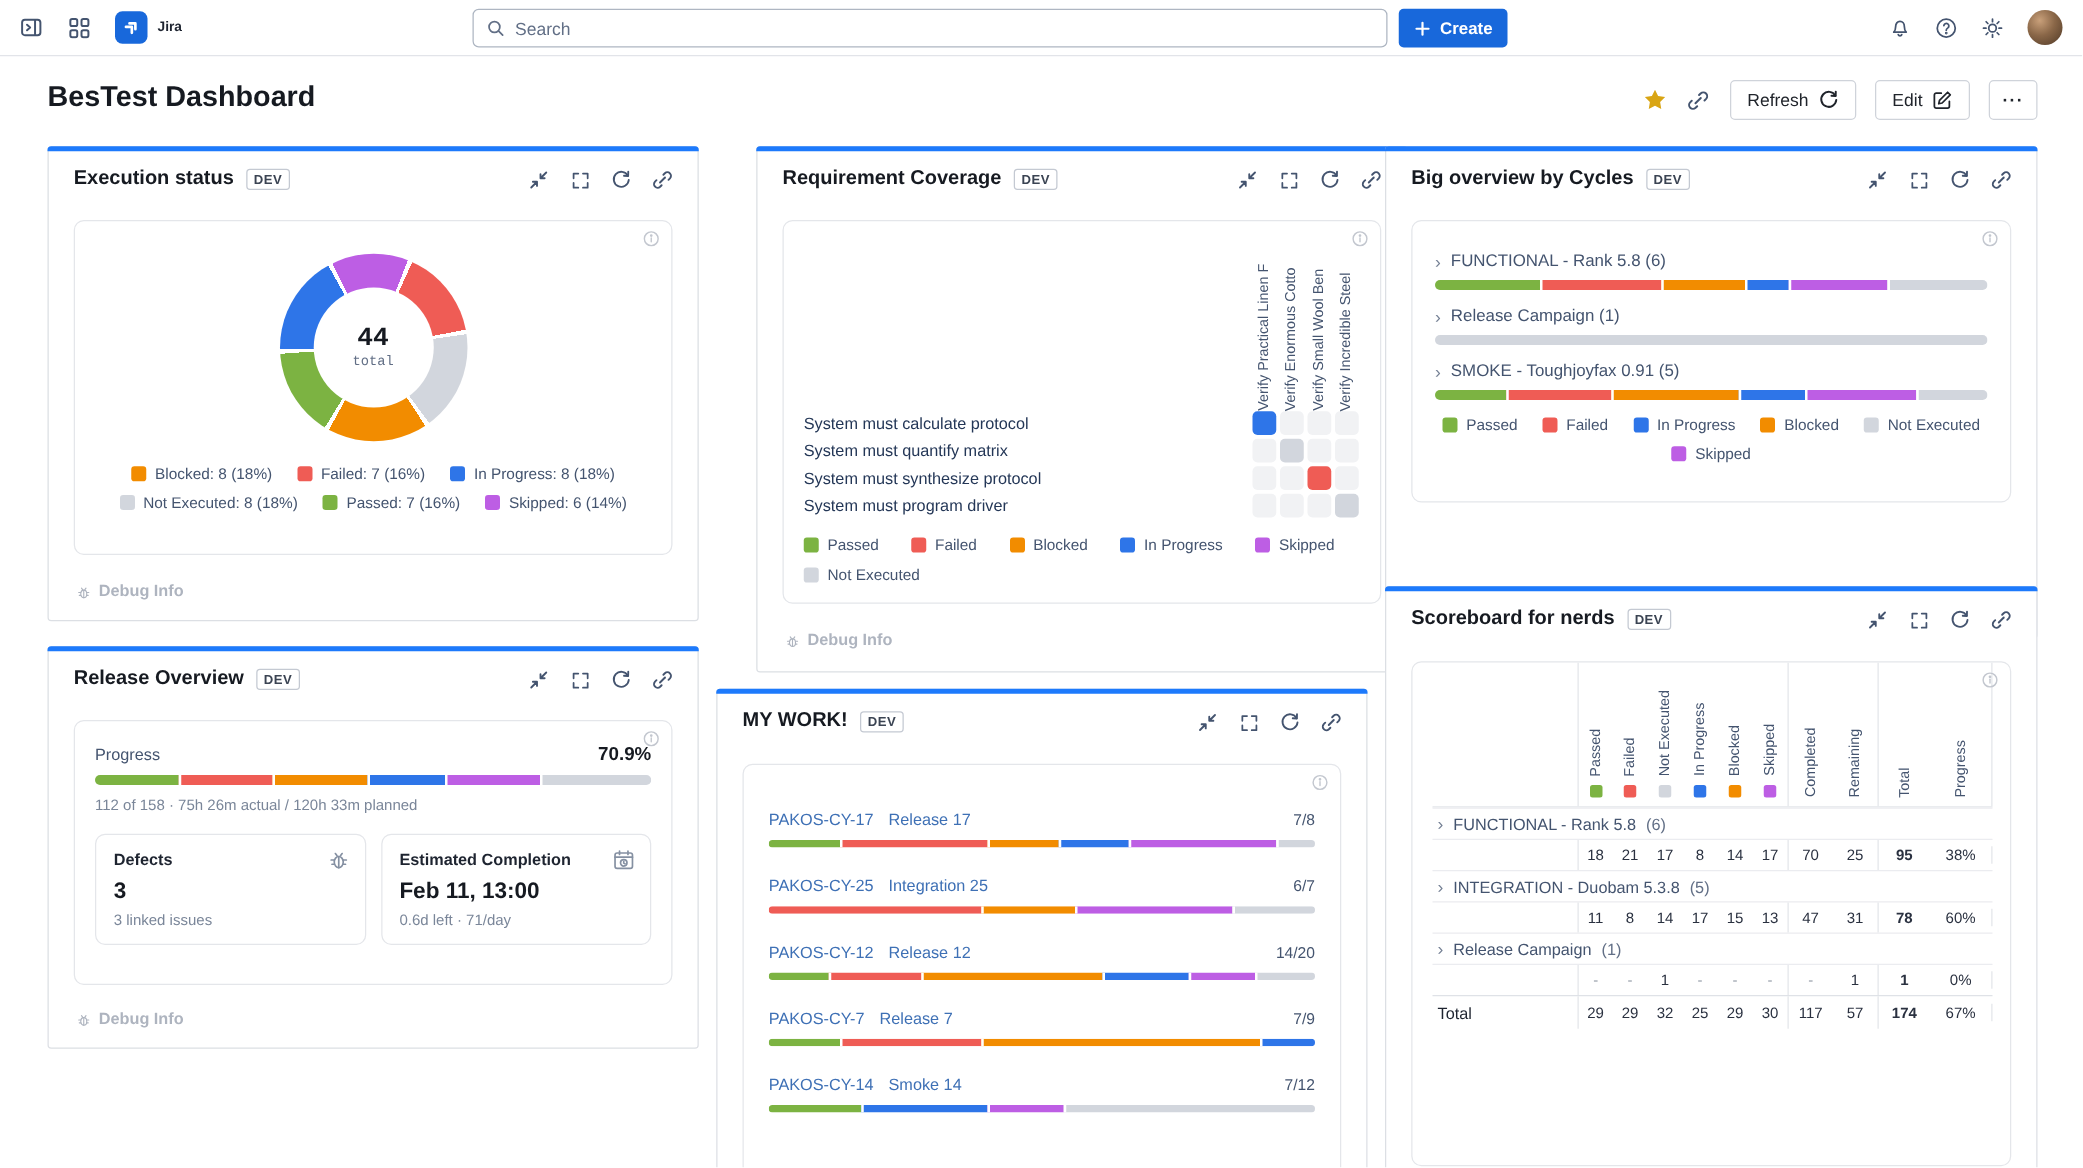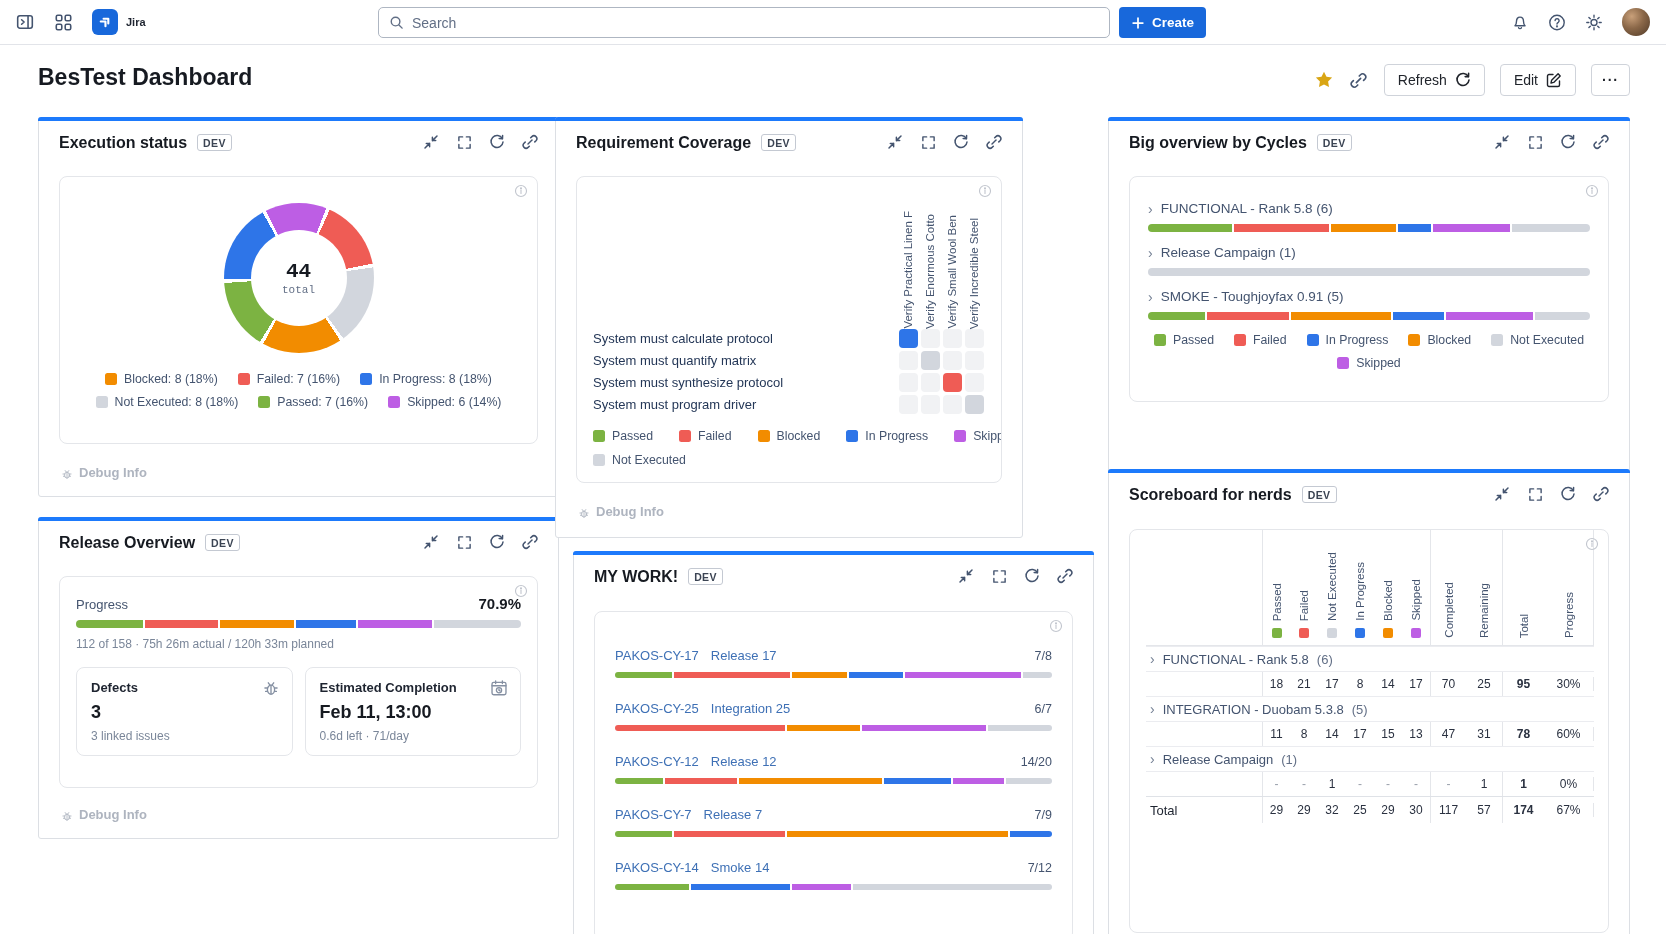--- a/index.html
+++ b/index.html
@@ -25,21 +25,21 @@
   .page-title { position:absolute; left:38px; top:64px; font-size:23px; font-weight:700; color:#161A21; }
   .header-actions { position:absolute; right:36px; top:64px; display:flex; align-items:center; gap:15px; }
   .ha-icon { width:20px; height:20px; display:flex; align-items:center; justify-content:center; color:#44546F; cursor:pointer; }
   .btn { height:32px; border:1px solid #CFD3DA; background:#fff; border-radius:4px; padding:0 13px; display:flex; align-items:center; gap:8px; font-size:14px; font-weight:500; font-family:inherit; color:#20242B; cursor:pointer; }
   .btn svg { color:#20242B; }
   .btn-more { padding:0 10px; letter-spacing:1px; font-weight:700; }
 
   
   .gadget { position:absolute; background:#fff; border:1px solid #DCDFE4; border-radius:3px; }
   .blue-top { position:absolute; top:-1px; left:-1px; right:-1px; height:4px; background:#1D7AFC; border-radius:3px 3px 0 0; }
-  .gadget-header { position:absolute; top:16px; left:20px; right:20px; display:flex; align-items:flex-start; }
+  .gadget-header { position:absolute; top:16px; left:20px; right:20px; display:flex; align-items:flex-end; }
   .g-title { font-size:16px; font-weight:700; color:#161A21; white-space:nowrap; }
   .g-badge { margin-left:10px; font-size:10.5px; font-weight:700; color:#3B4453; border:1px solid #C4C9D2; border-radius:3px; padding:1.5px 5px; letter-spacing:.4px; }
   .gadget-icons { margin-left:auto; display:flex; align-items:center; gap:17px; color:#44546F; }
   .gadget-icons .gi { width:16px; height:16px; cursor:pointer; display:flex; align-items:center; justify-content:center; }
   .panel { position:absolute; left:20px; right:20px; border:1px solid #E4E6EA; border-radius:8px; overflow:hidden; background:#fff; }
   .panel .info-corner { position:absolute; top:7px; right:9px; width:14px; height:14px; color:#C3C7CF; cursor:pointer; }
   .debug { position:absolute; left:22px; display:flex; align-items:flex-end; gap:6px; color:#AEB4BF; font-size:13px; cursor:pointer;font-weight:bold; }
   .debug svg { width:12px; height:12px; }
 
   
@@ -393,21 +393,21 @@
       </div>
     <div class="debug" style="bottom:16px;">
       <svg viewBox="0 0 16 16" fill="none" stroke="currentColor" stroke-width="1.2" stroke-linecap="round">
           <ellipse cx="8" cy="9.5" rx="3.2" ry="4"></ellipse>
           <path d="M5.6 3.4L6.8 5M10.4 3.4L9.2 5M4.8 8H2.6M4.9 11H3.2M11.2 8h2.2M11.1 11h1.7M8 5.5v8"></path>
         </svg>
       <span>Debug Info</span>
     </div>
   </div>
 
-  <div class="gadget" id="g-reqcov" style="left:555px;top:117px;width:468px;height:421px;">
+  <div class="gadget" id="g-reqcov" style="left:605px;top:117px;width:521px;height:421px;">
     <div class="blue-top"></div>
     <div class="gadget-header">
       <span class="g-title">Requirement Coverage</span>
       <span class="g-badge">DEV</span>
       <span class="gadget-icons">
           <span class="gi">
             <svg width="16" height="16" viewBox="0 0 16 16" fill="none" stroke="currentColor" stroke-width="1.5" stroke-linecap="round" stroke-linejoin="round">
               <path d="M14 2L9.4 6.6M9.4 6.6V3.3M9.4 6.6h3.3"></path>
               <path d="M2 14l4.6-4.6M6.6 9.4v3.3M6.6 9.4H3.3"></path>
             </svg>
@@ -856,21 +856,21 @@
             <div></div>
             <div class="sb-val sep-l">18</div>
             <div class="sb-val">21</div>
             <div class="sb-val">17</div>
             <div class="sb-val">8</div>
             <div class="sb-val">14</div>
             <div class="sb-val">17</div>
             <div class="sb-val sep-l">70</div>
             <div class="sb-val">25</div>
             <div class="sb-val sep-l bold">95</div>
-            <div class="sb-val sep-r">30%</div>
+            <div class="sb-val sep-r">38%</div>
           </div>
           <div class="sb-group">
             <span class="bo-chevron">›</span>
             <span>INTEGRATION - Duobam 5.3.8</span>
             <span class="sb-gcount">(5)</span>
           </div>
           <div class="sb-row">
             <div></div>
             <div class="sb-val sep-l">11</div>
             <div class="sb-val">8</div>

